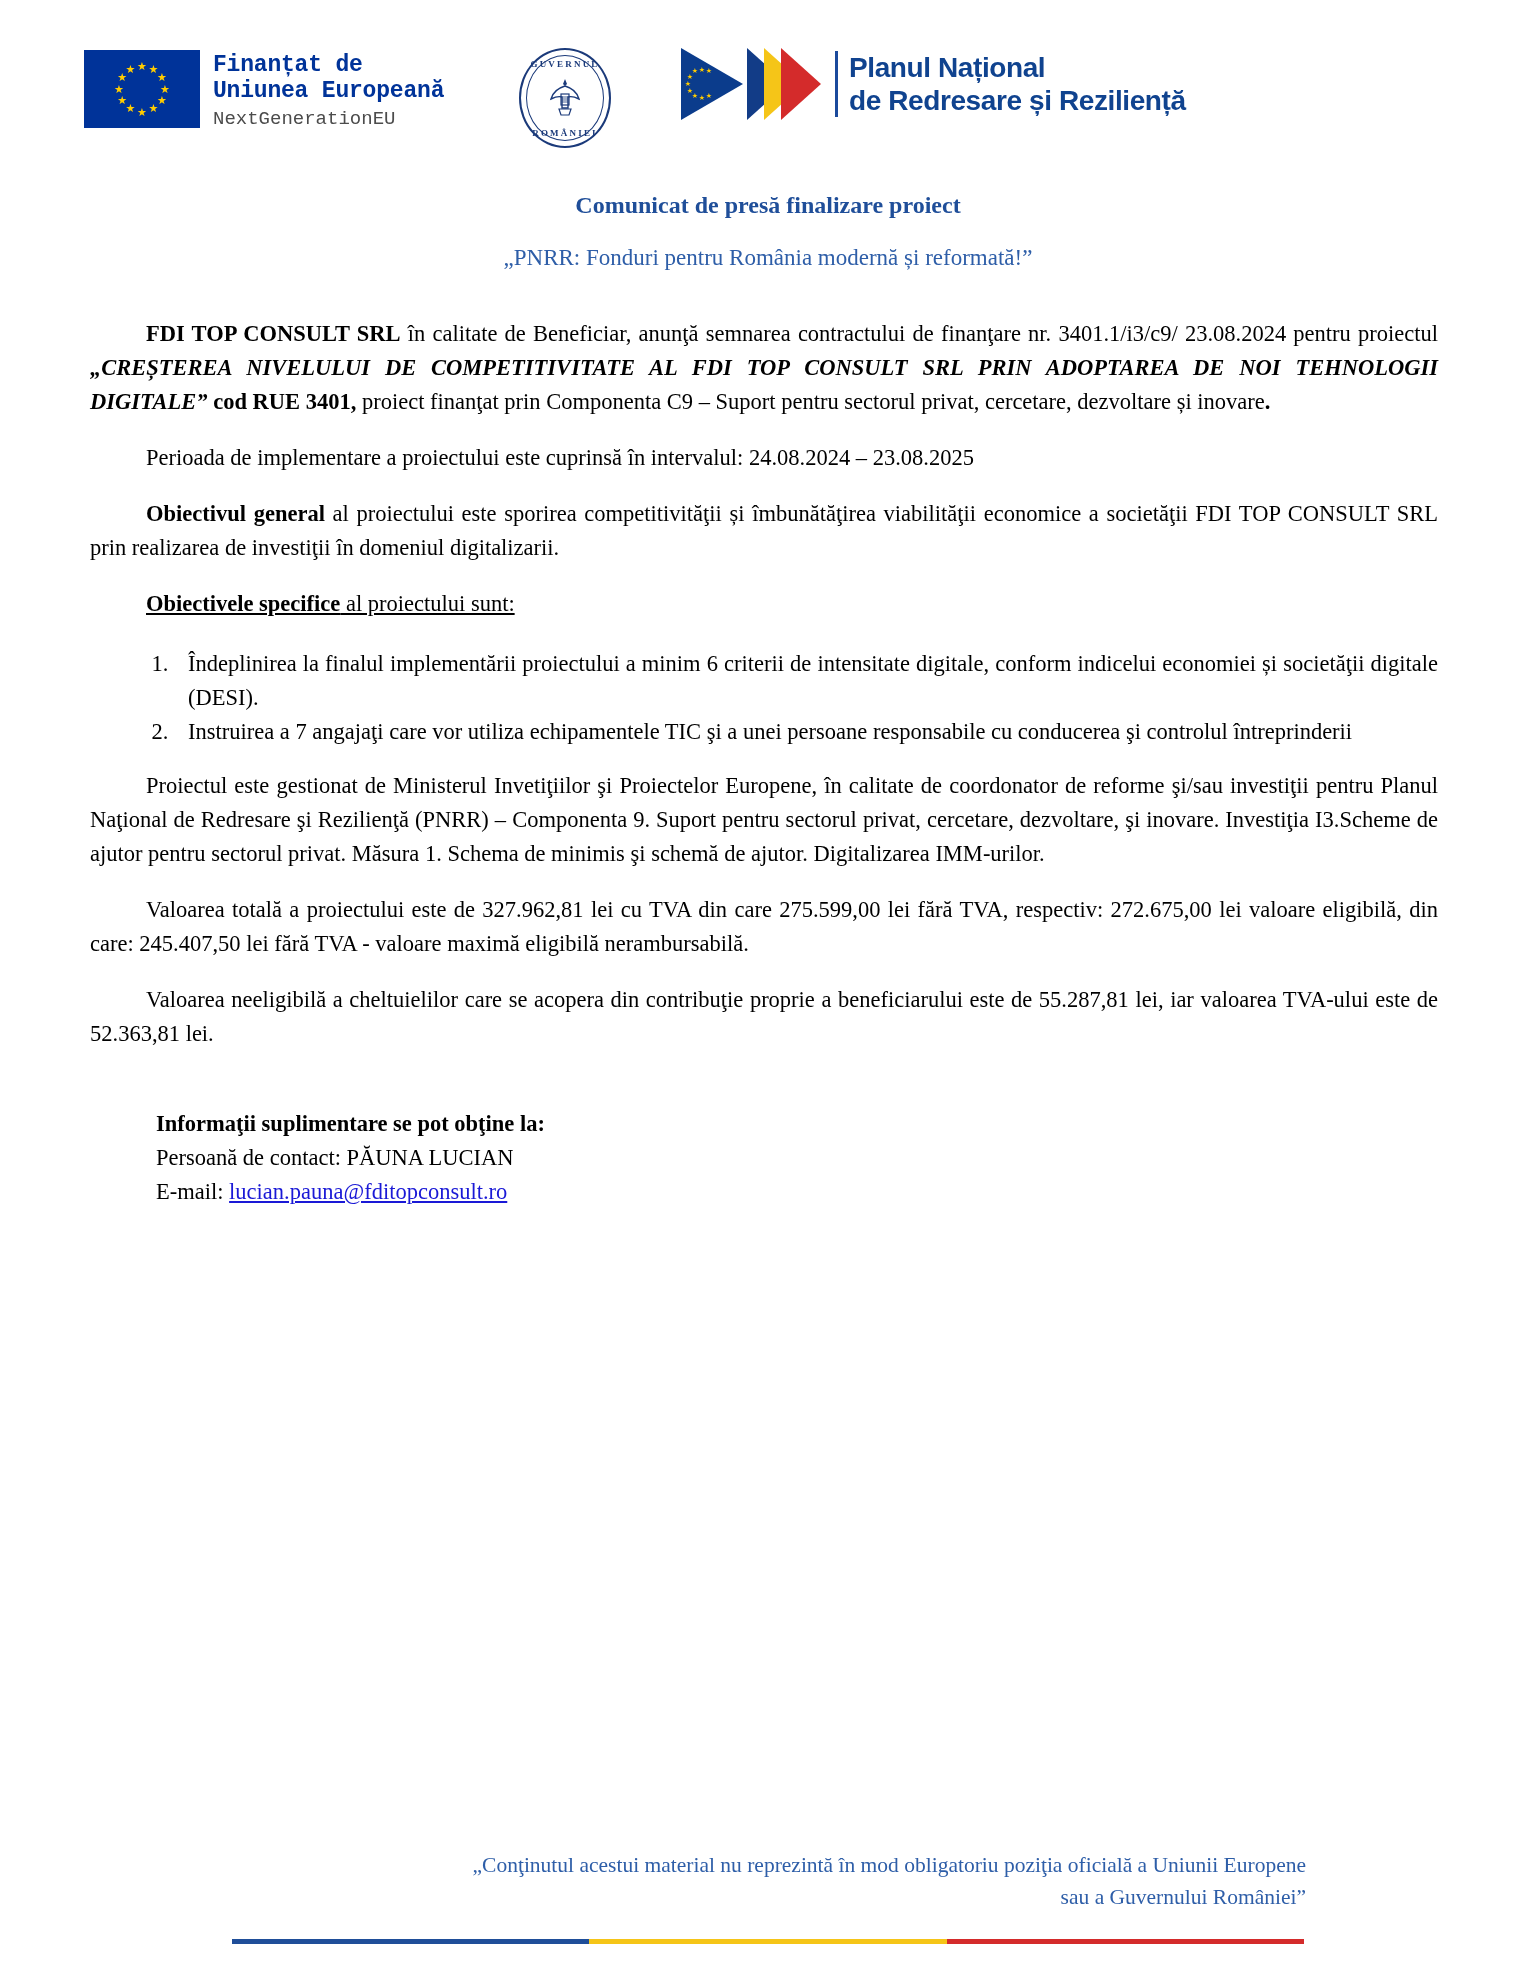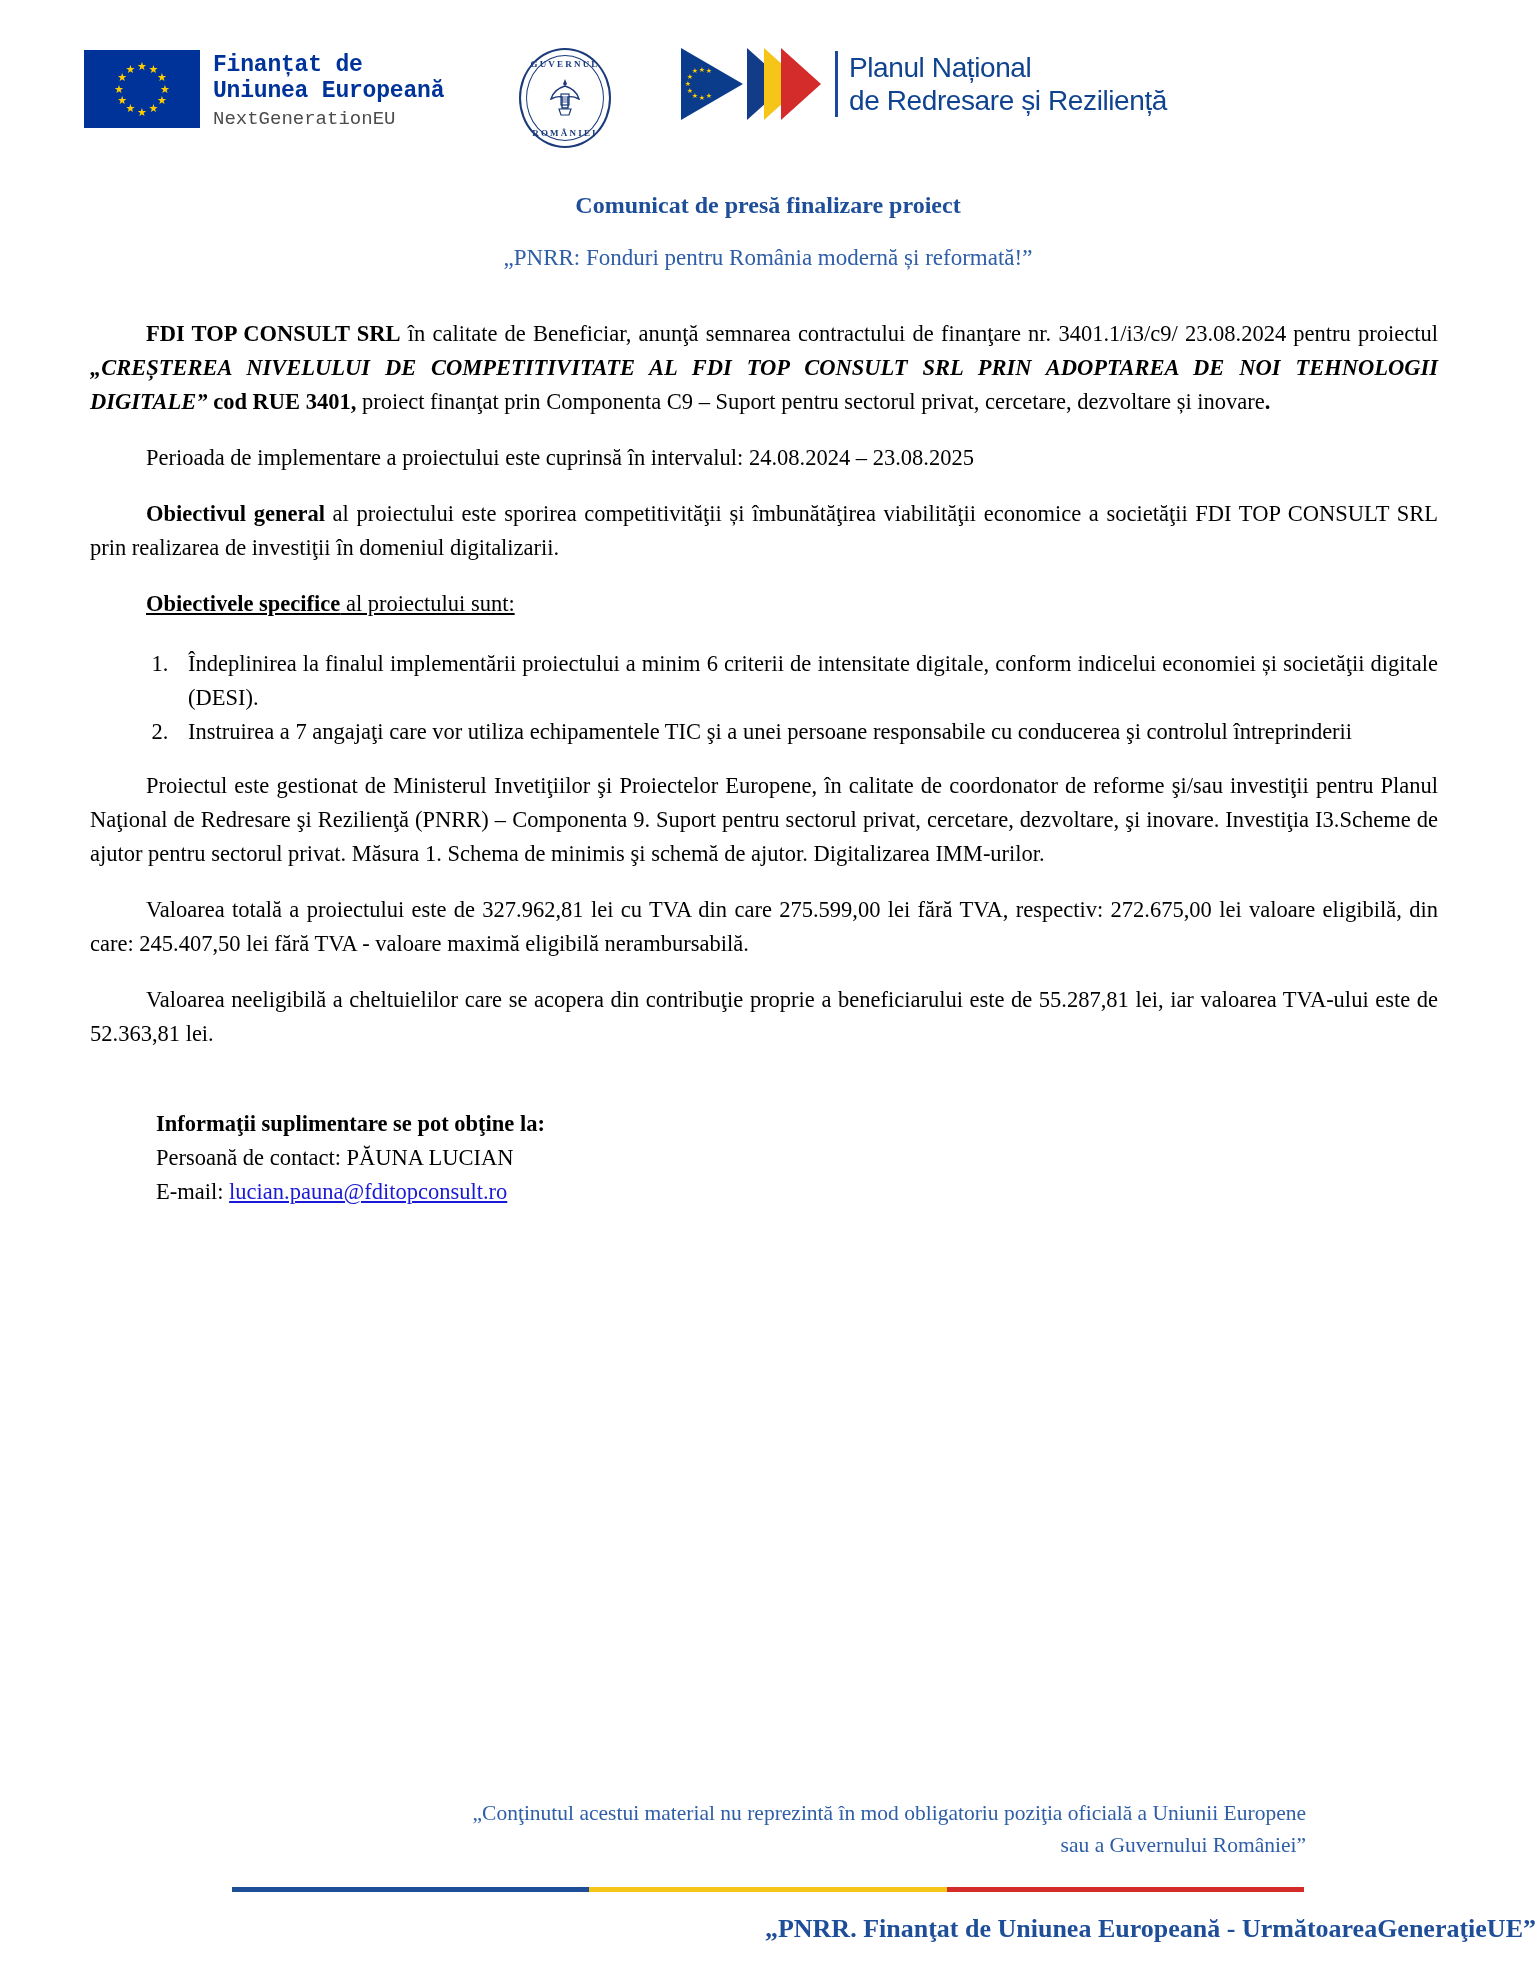--- a/index.html
+++ b/index.html
@@ -159,21 +159,21 @@
   .chev-red { border-left: 40px solid #D42B2B; margin-left: -23px; }
   .pnrr-divider {
     width: 3px;
     height: 66px;
     background: #1b4a9c;
     margin: 0 11px 0 14px;
   }
   .pnrr-text {
     font-family: "Liberation Sans", "DejaVu Sans", sans-serif;
     color: #10438f;
-    font-weight: normal;
+    font-weight: bold;
     font-size: 28px;
     line-height: 33px;
     letter-spacing: -0.4px;
   }
 
   
   .doc-date {
     text-align: right;
     font-size: 23px;
     margin-top: 28px;
@@ -373,16 +373,15 @@
   <div class="footer">
     <div class="disclaimer">
       <div>„Conţinutul acestui material nu reprezintă în mod obligatoriu poziţia oficială a Uniunii Europene</div>
       <div>sau a Guvernului României”</div>
     </div>
     <div class="tricolor">
       <span style="background: rgb(31, 78, 153);"></span>
       <span style="background: rgb(245, 197, 24);"></span>
       <span style="background: rgb(212, 43, 43);"></span>
     </div>
-    <div class="footer-title">„PNRR. Finanţat de Uniunea Europeană - UrmătoareaGeneraţieUE”</div>
   </div>
 
 </div>
 
 </body></html>

